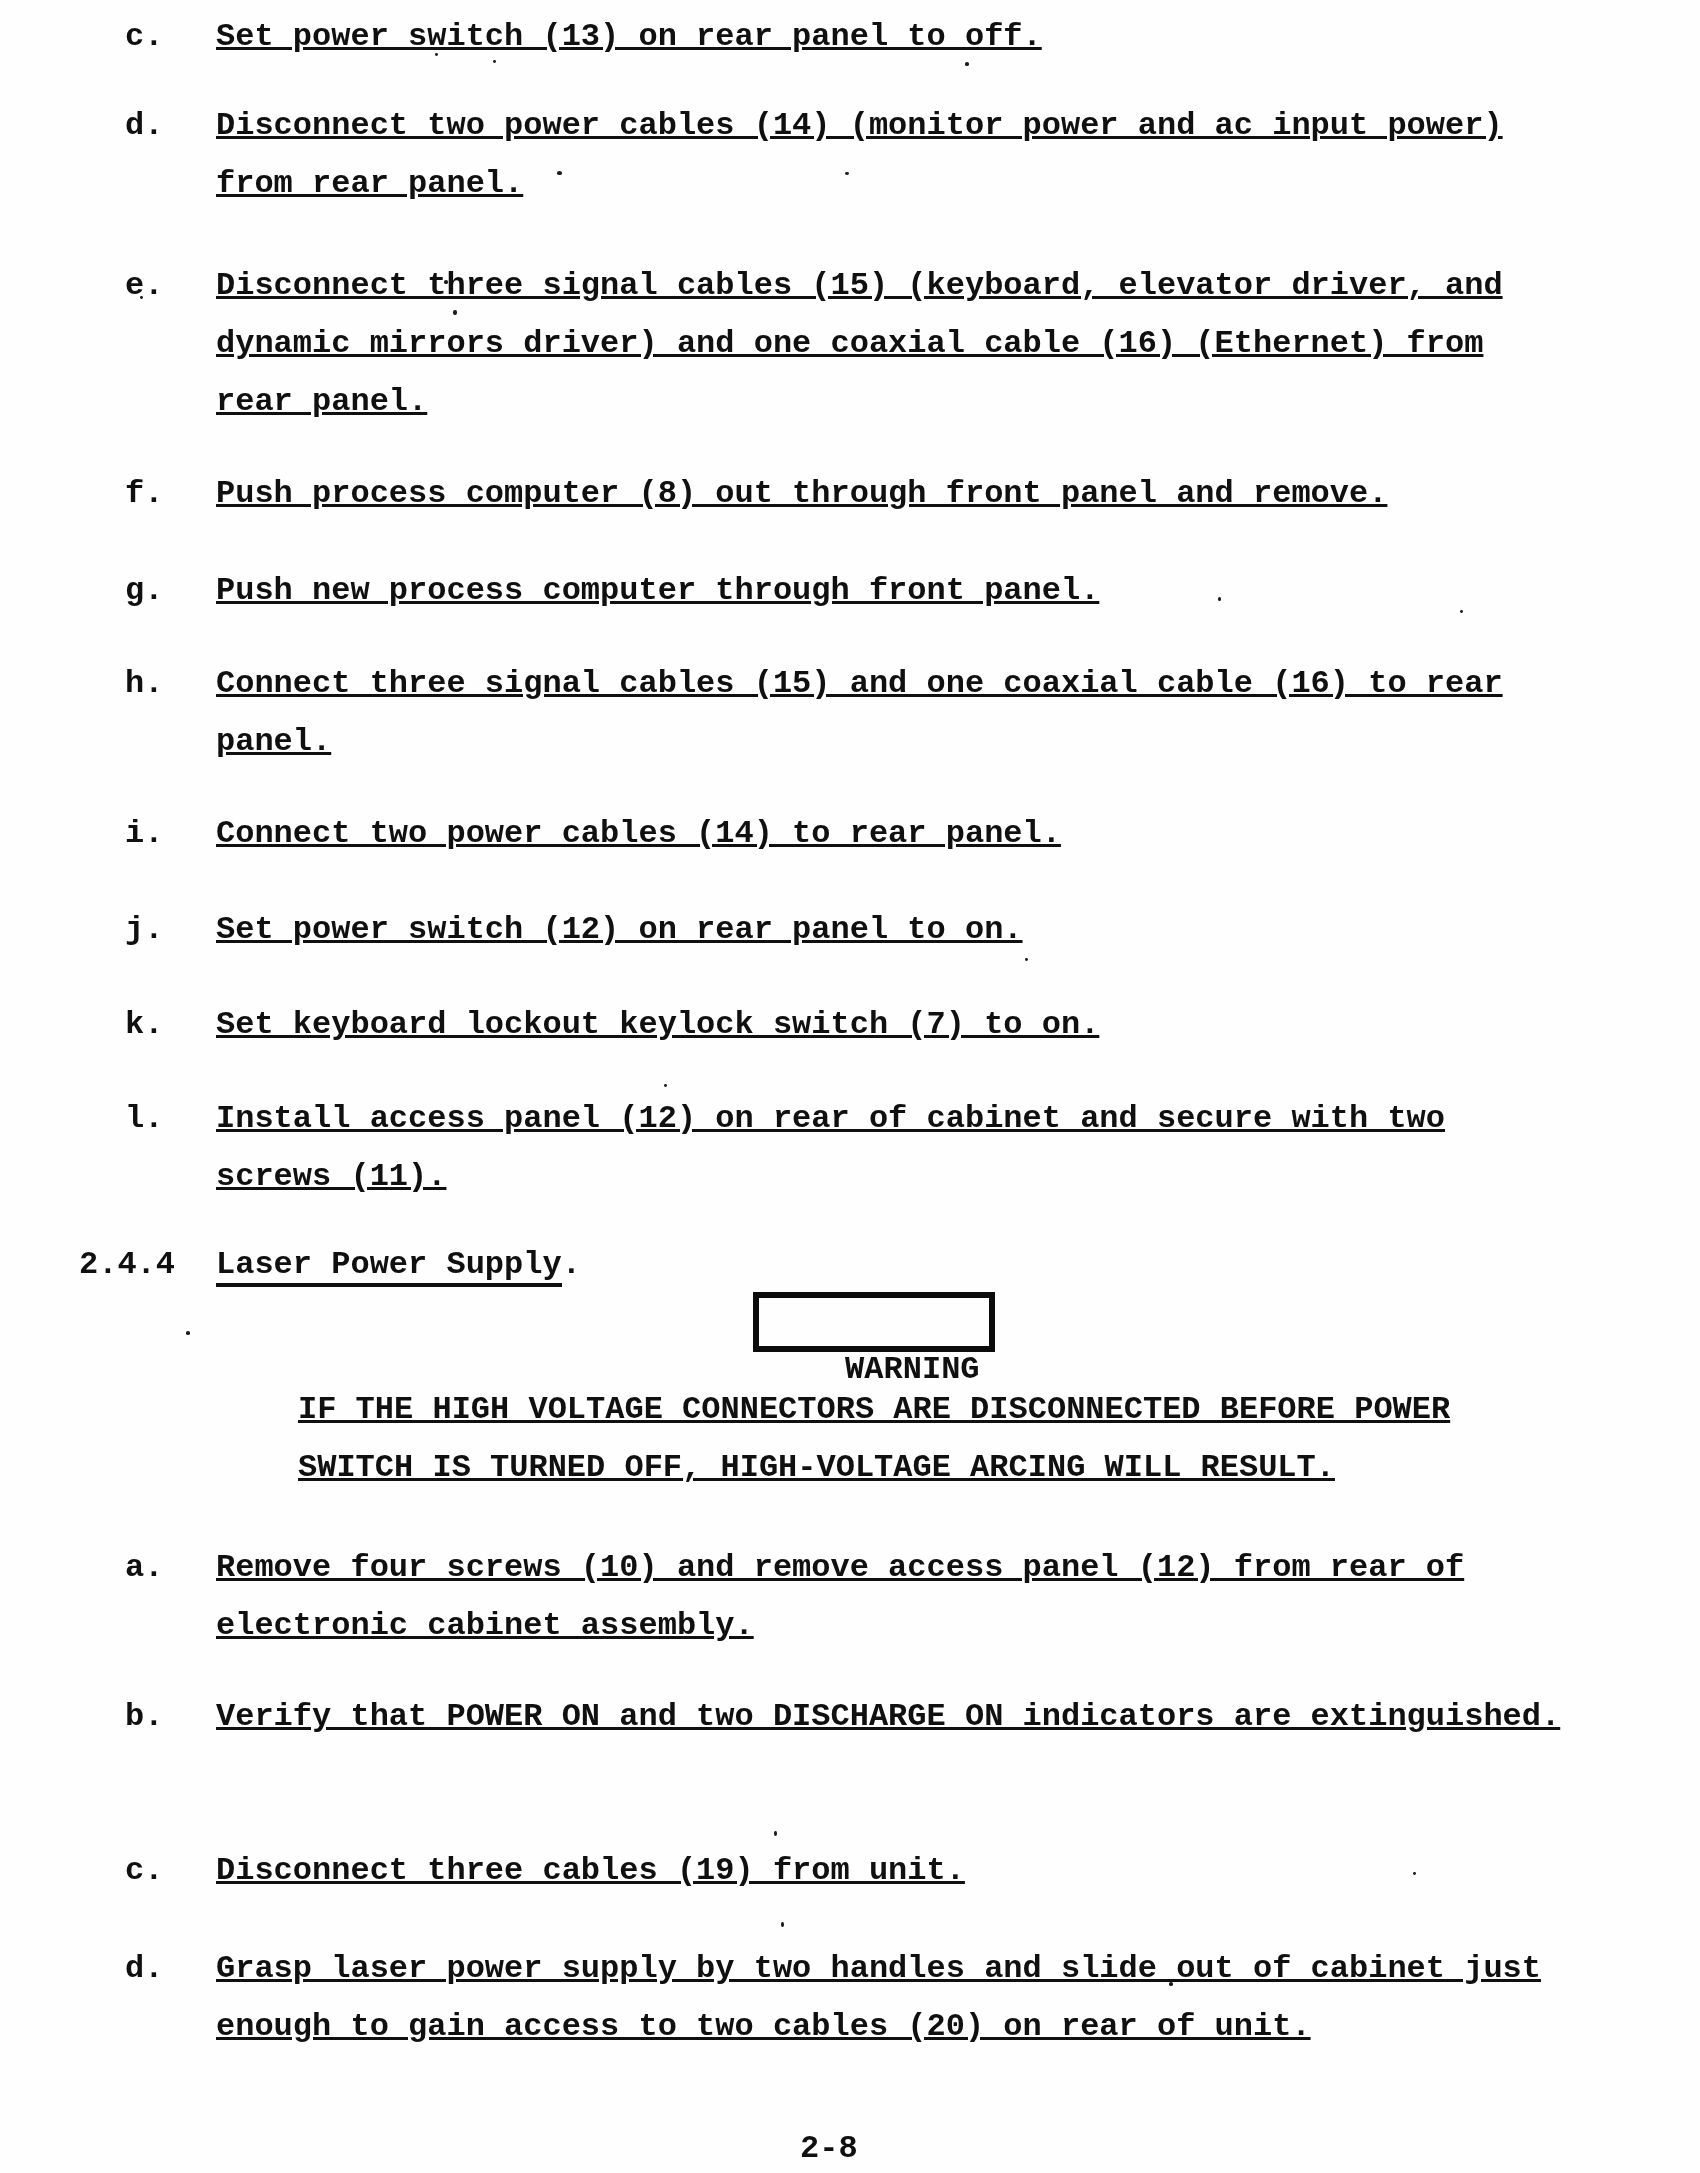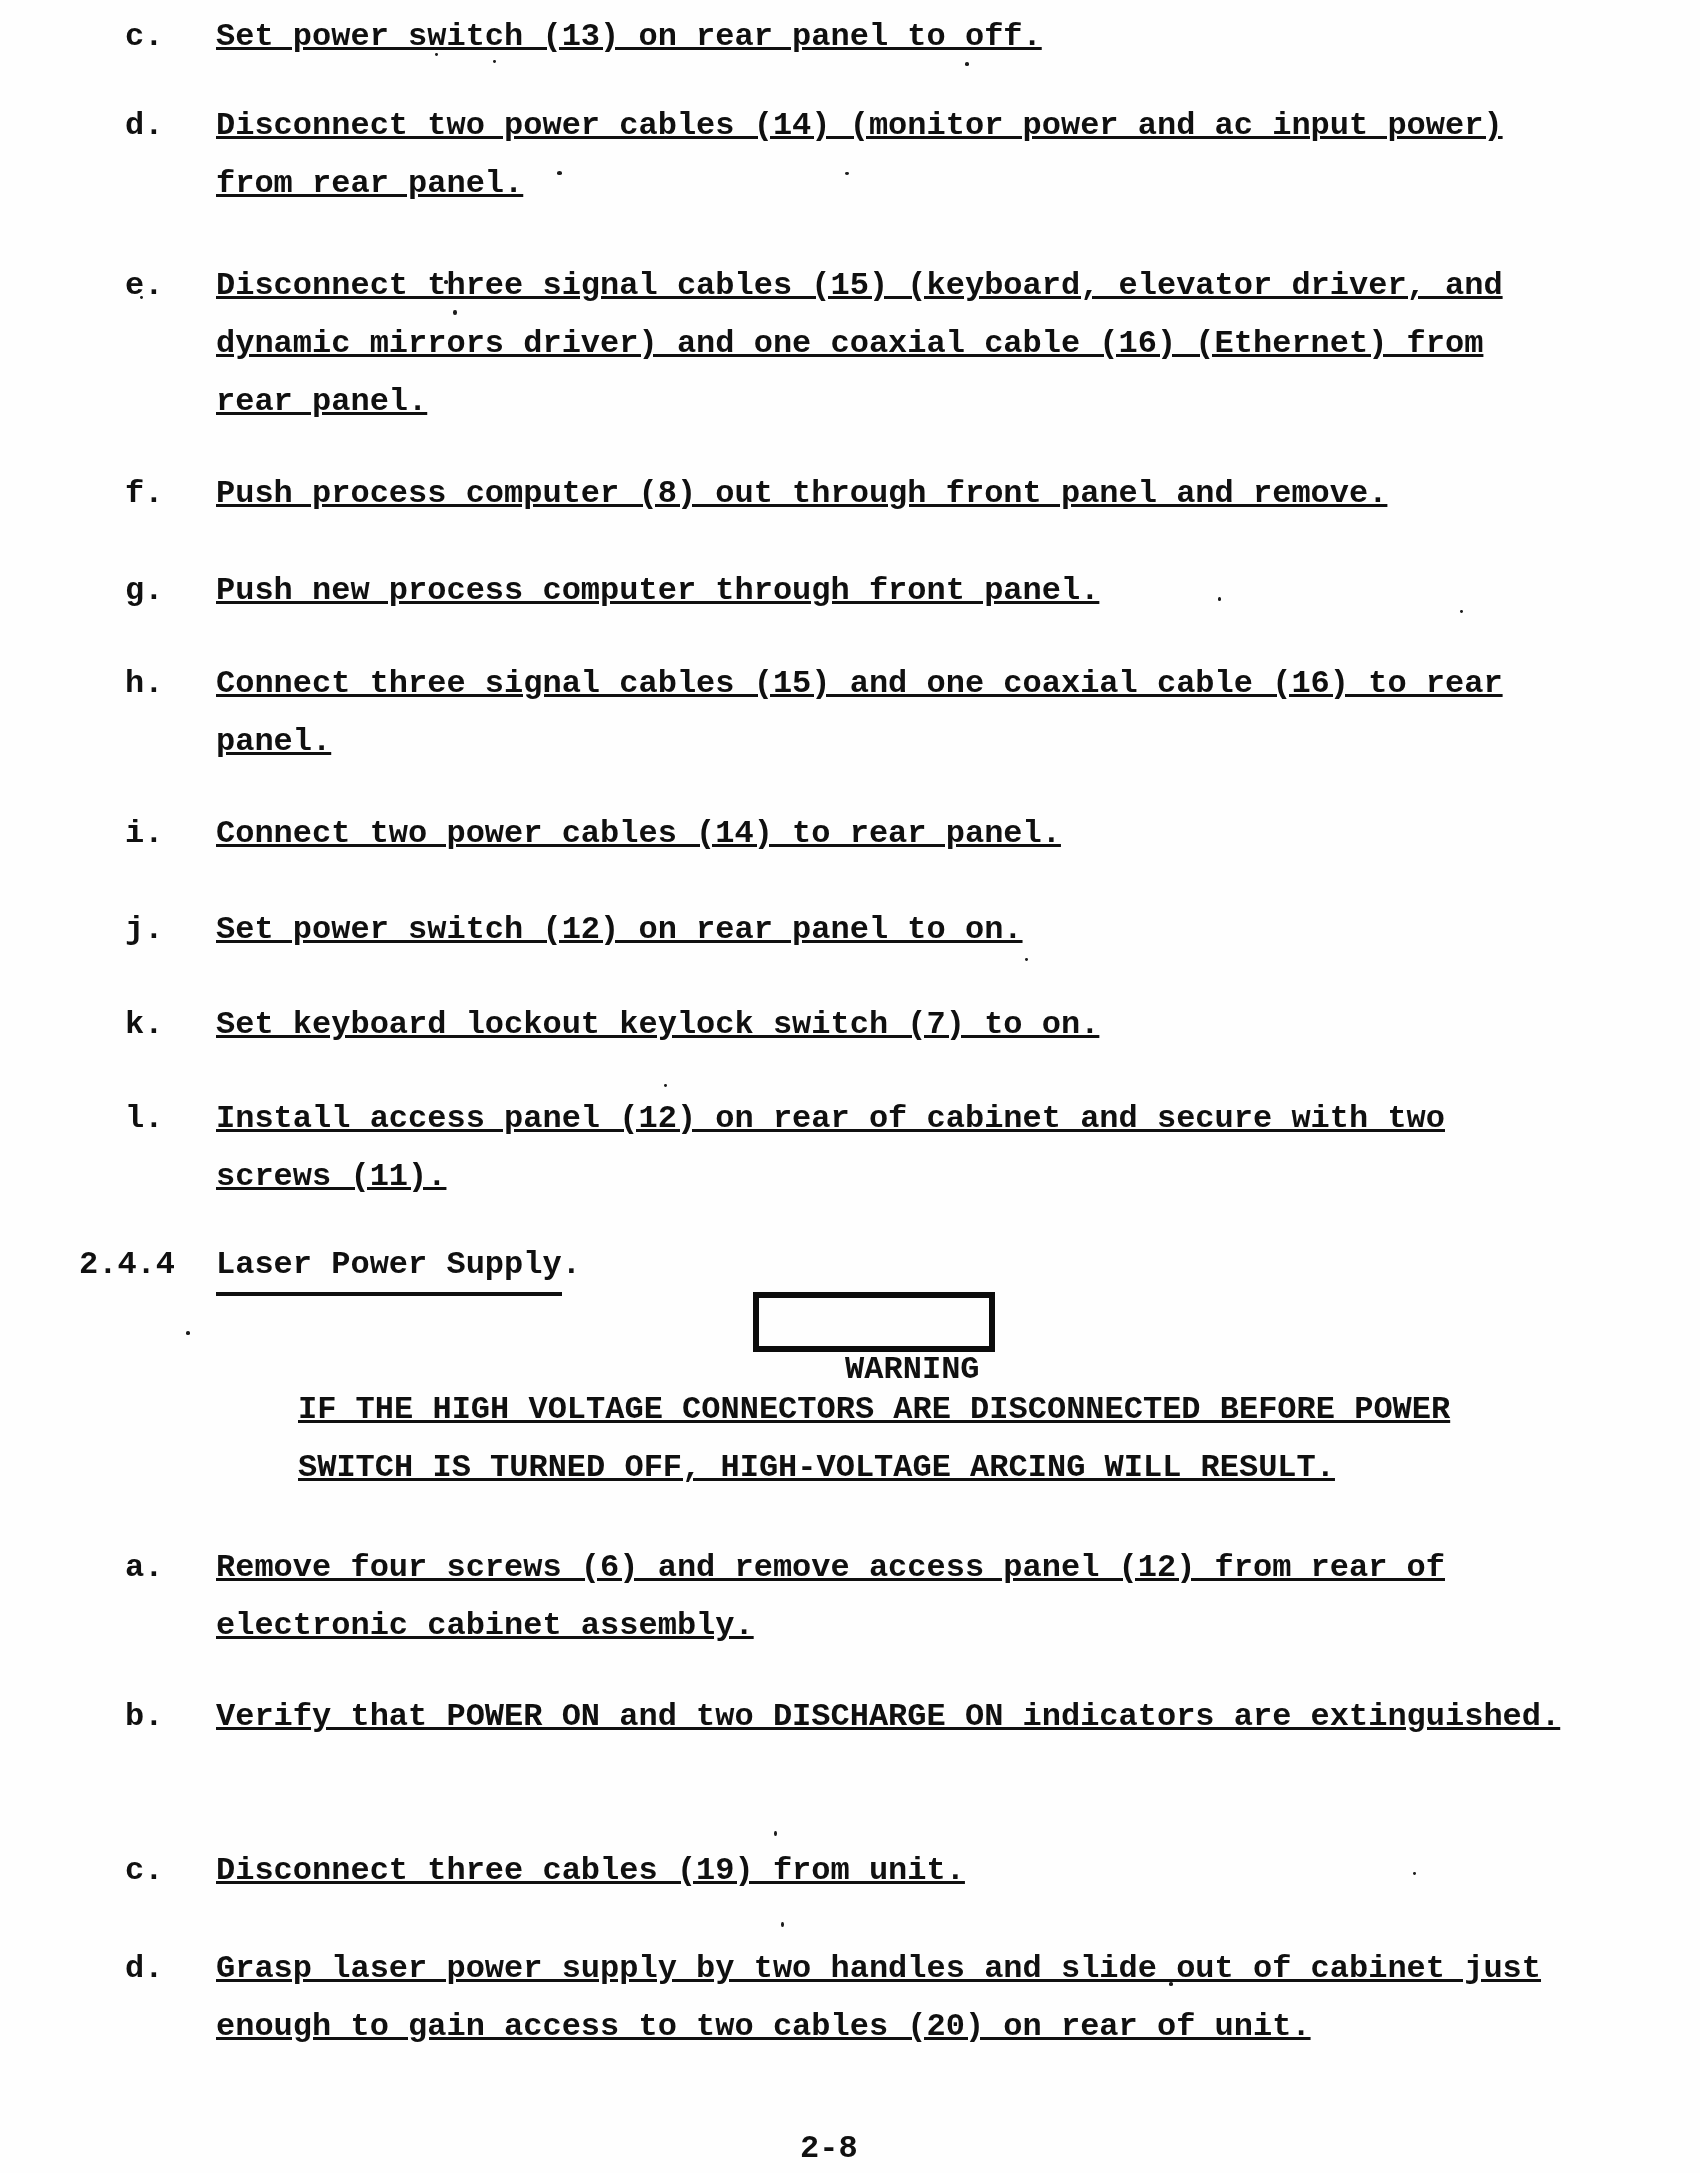--- a/index.html
+++ b/index.html
@@ -14,21 +14,21 @@
     font-size:32px;
     overflow:hidden;
   }
   .step { position:absolute; left:0; width:100%; }
   .step-letter { position:absolute; left:125px; top:0; line-height:58px; white-space:pre; }
   .step-lines { position:absolute; left:216px; top:0; }
   .t-line { height:58px; line-height:58px; white-space:pre;text-decoration:underline; }
   .heading { position:absolute; left:0; width:100%; }
   .heading-number { position:absolute; left:79px; line-height:58px; white-space:pre; }
   .heading-title-wrap { position:absolute; left:216px; line-height:58px; white-space:pre; }
-  .heading-underline { border-bottom:4.7px solid #101010; padding-bottom:9px; }
+  .heading-underline { border-bottom:4.7px solid #101010; padding-bottom:0; }
   .warning-box {
     position:absolute; left:753px; top:1292px;
     border:6.5px solid #0c0c0c;
     height:48px; line-height:48px;
     padding:0 9.3px;
     white-space:pre;
     text-align:right;
   }
   .warning-text { position:absolute; left:298px; top:1381px; }
   .footer { position:absolute; left:800px; top:2120px; line-height:58px; white-space:pre; }
@@ -124,21 +124,21 @@
   </div>
 
   <div class="warning-text">
     <div class="t-line">IF THE HIGH VOLTAGE CONNECTORS ARE DISCONNECTED BEFORE POWER</div>
     <div class="t-line">SWITCH IS TURNED OFF, HIGH-VOLTAGE ARCING WILL RESULT.</div>
   </div>
 
   <div class="step" style="top:1539px">
     <span class="step-letter">a.</span>
     <div class="step-lines">
-      <div class="t-line">Remove four screws (6) and remove access panel (12) from rear of</div>
+      <div class="t-line">Remove four screws (10) and remove access panel (12) from rear of</div>
       <div class="t-line">electronic cabinet assembly.</div>
     </div>
   </div>
 
   <div class="step" style="top:1688px">
     <span class="step-letter">b.</span>
     <div class="step-lines">
       <div class="t-line">Verify that POWER ON and two DISCHARGE ON indicators are extinguished.</div>
     </div>
   </div>

